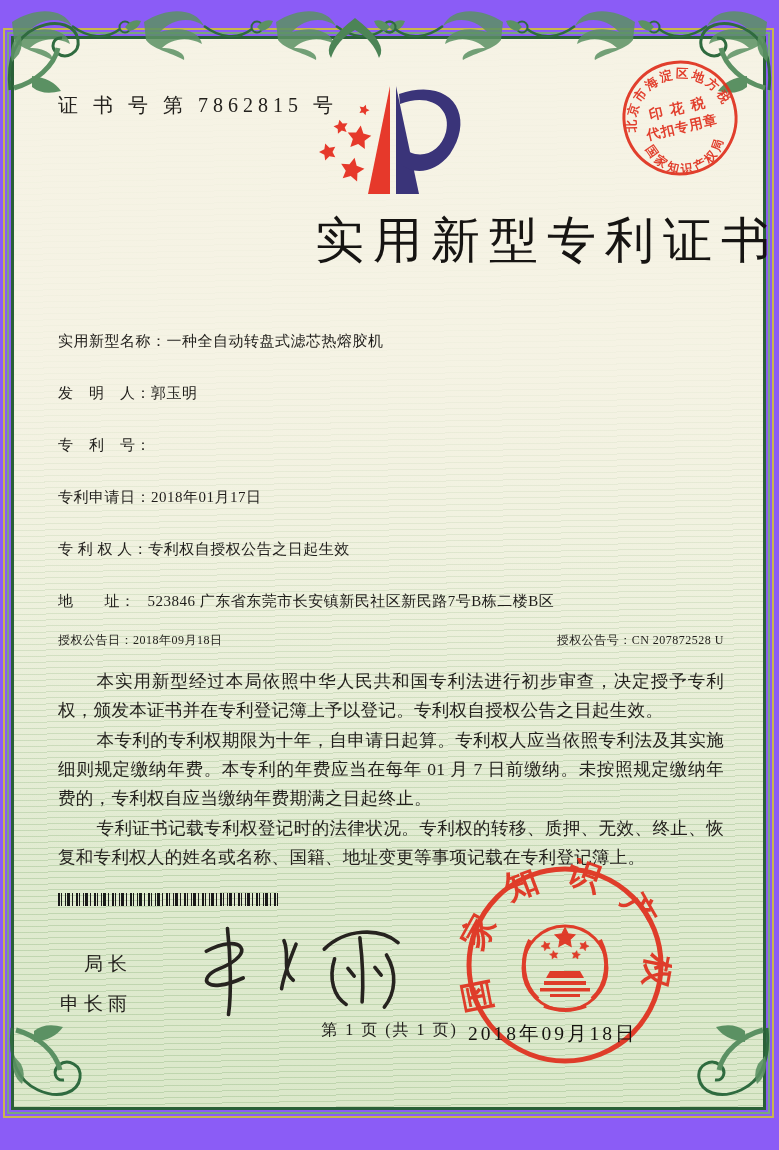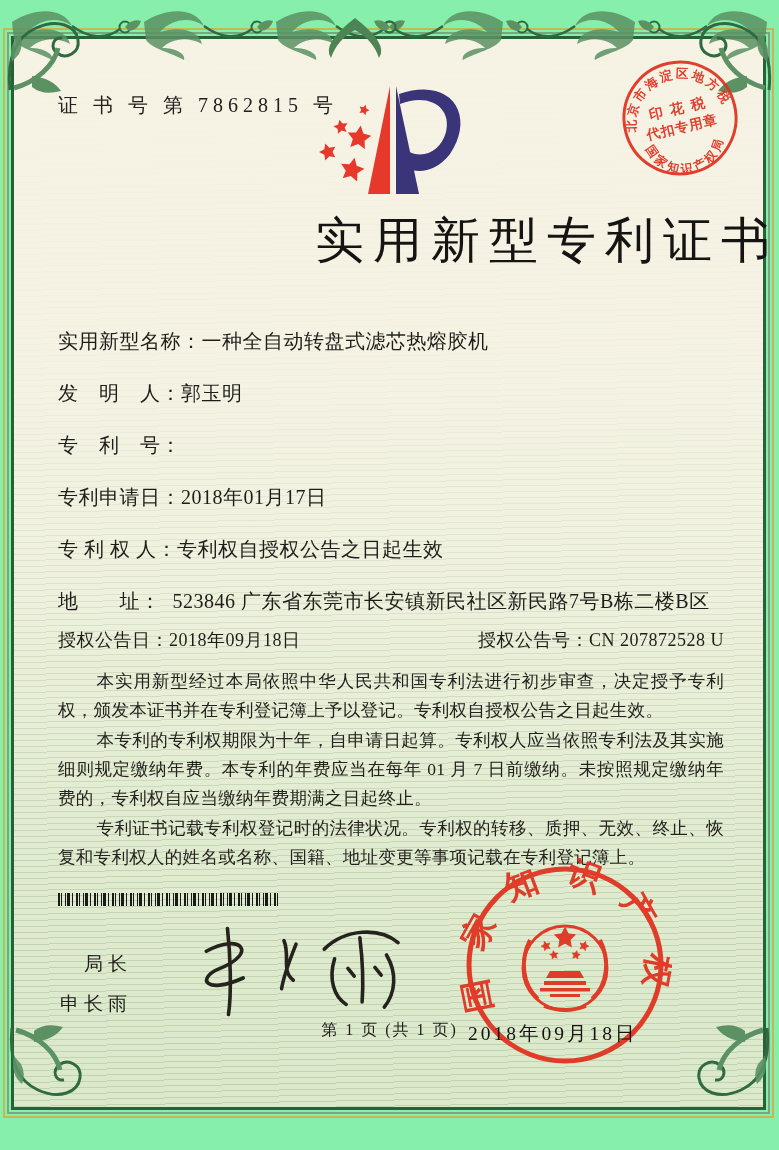--- a/index.html
+++ b/index.html
@@ -1,21 +1,21 @@
 <!DOCTYPE html>
 <html><head>
 <meta charset="utf-8">
 <style>
   * { margin:0; padding:0; box-sizing:border-box; }
   html,body { background:#8a8a84; }
   body { font-family:"Liberation Serif","DejaVu Serif",serif; }
 
   .page{
     position:relative; width:779px; height:1150px; margin:0 auto;
-    background:#86efac; overflow:hidden; color:#1f1d1a;
+    background:#8b5cf6; overflow:hidden; color:#1f1d1a;
   }
 
   
   .inner-bg{
     position:absolute; inset:38px 14px 42px 12px;
     background:
       linear-gradient(180deg, rgba(246,243,229,.96) 0%, rgba(246,243,229,.88) 30%,
                       rgba(246,243,229,.25) 58%, rgba(246,243,229,0) 78%),
       repeating-linear-gradient(179deg, rgba(122,168,106,.30) 0 1px, rgba(0,0,0,0) 1px 6px),
       linear-gradient(180deg, #f2efdd 0%, #ebf0da 45%, #e1ebd1 72%, #dbe8ca 100%);
@@ -40,25 +40,25 @@
 
   .tax-stamp{ position:absolute; left:604px; top:42px; transform:rotate(-13deg); opacity:.92; }
 
   .title{
     position:absolute; top:208px; left:0; width:100%;
     text-align:right; font-size:49px; font-weight:400;
     letter-spacing:9px; color:#161412;
   }
 
   .content{ position:absolute; left:58px; top:326px; width:666px; }
-  .field-row{ display:flex; font-size:20px; line-height:30px; margin-bottom:22px; letter-spacing:.5px; }
+  .field-row{ display:flex; font-size:15px; line-height:30px; margin-bottom:22px; letter-spacing:.5px; }
   .field-row .lbl{ flex:none; white-space:pre; }
   .field-row .val{ flex:1; }
   .field-row.addr{ margin-bottom:9px;gap:12px; }
-  .grant-row{ display:flex; justify-content:space-between; font-size:18px; line-height:30px; margin-bottom:12px; letter-spacing:.5px;}
+  .grant-row{ display:flex; justify-content:space-between; font-size:12px; line-height:30px; margin-bottom:12px; letter-spacing:.5px;}
 
   .paras p{
     font-size:17.5px; line-height:29px; text-indent:2.2em;
     text-align:justify; letter-spacing:.3px; margin-bottom:1px; color:#24221e;
   }
 
   .barcode{
     position:absolute; left:58px; top:893px; width:221px; height:13px;
     background:repeating-linear-gradient(90deg,
       #1a1a1a 0 2px, rgba(0,0,0,0) 2px 3px,

